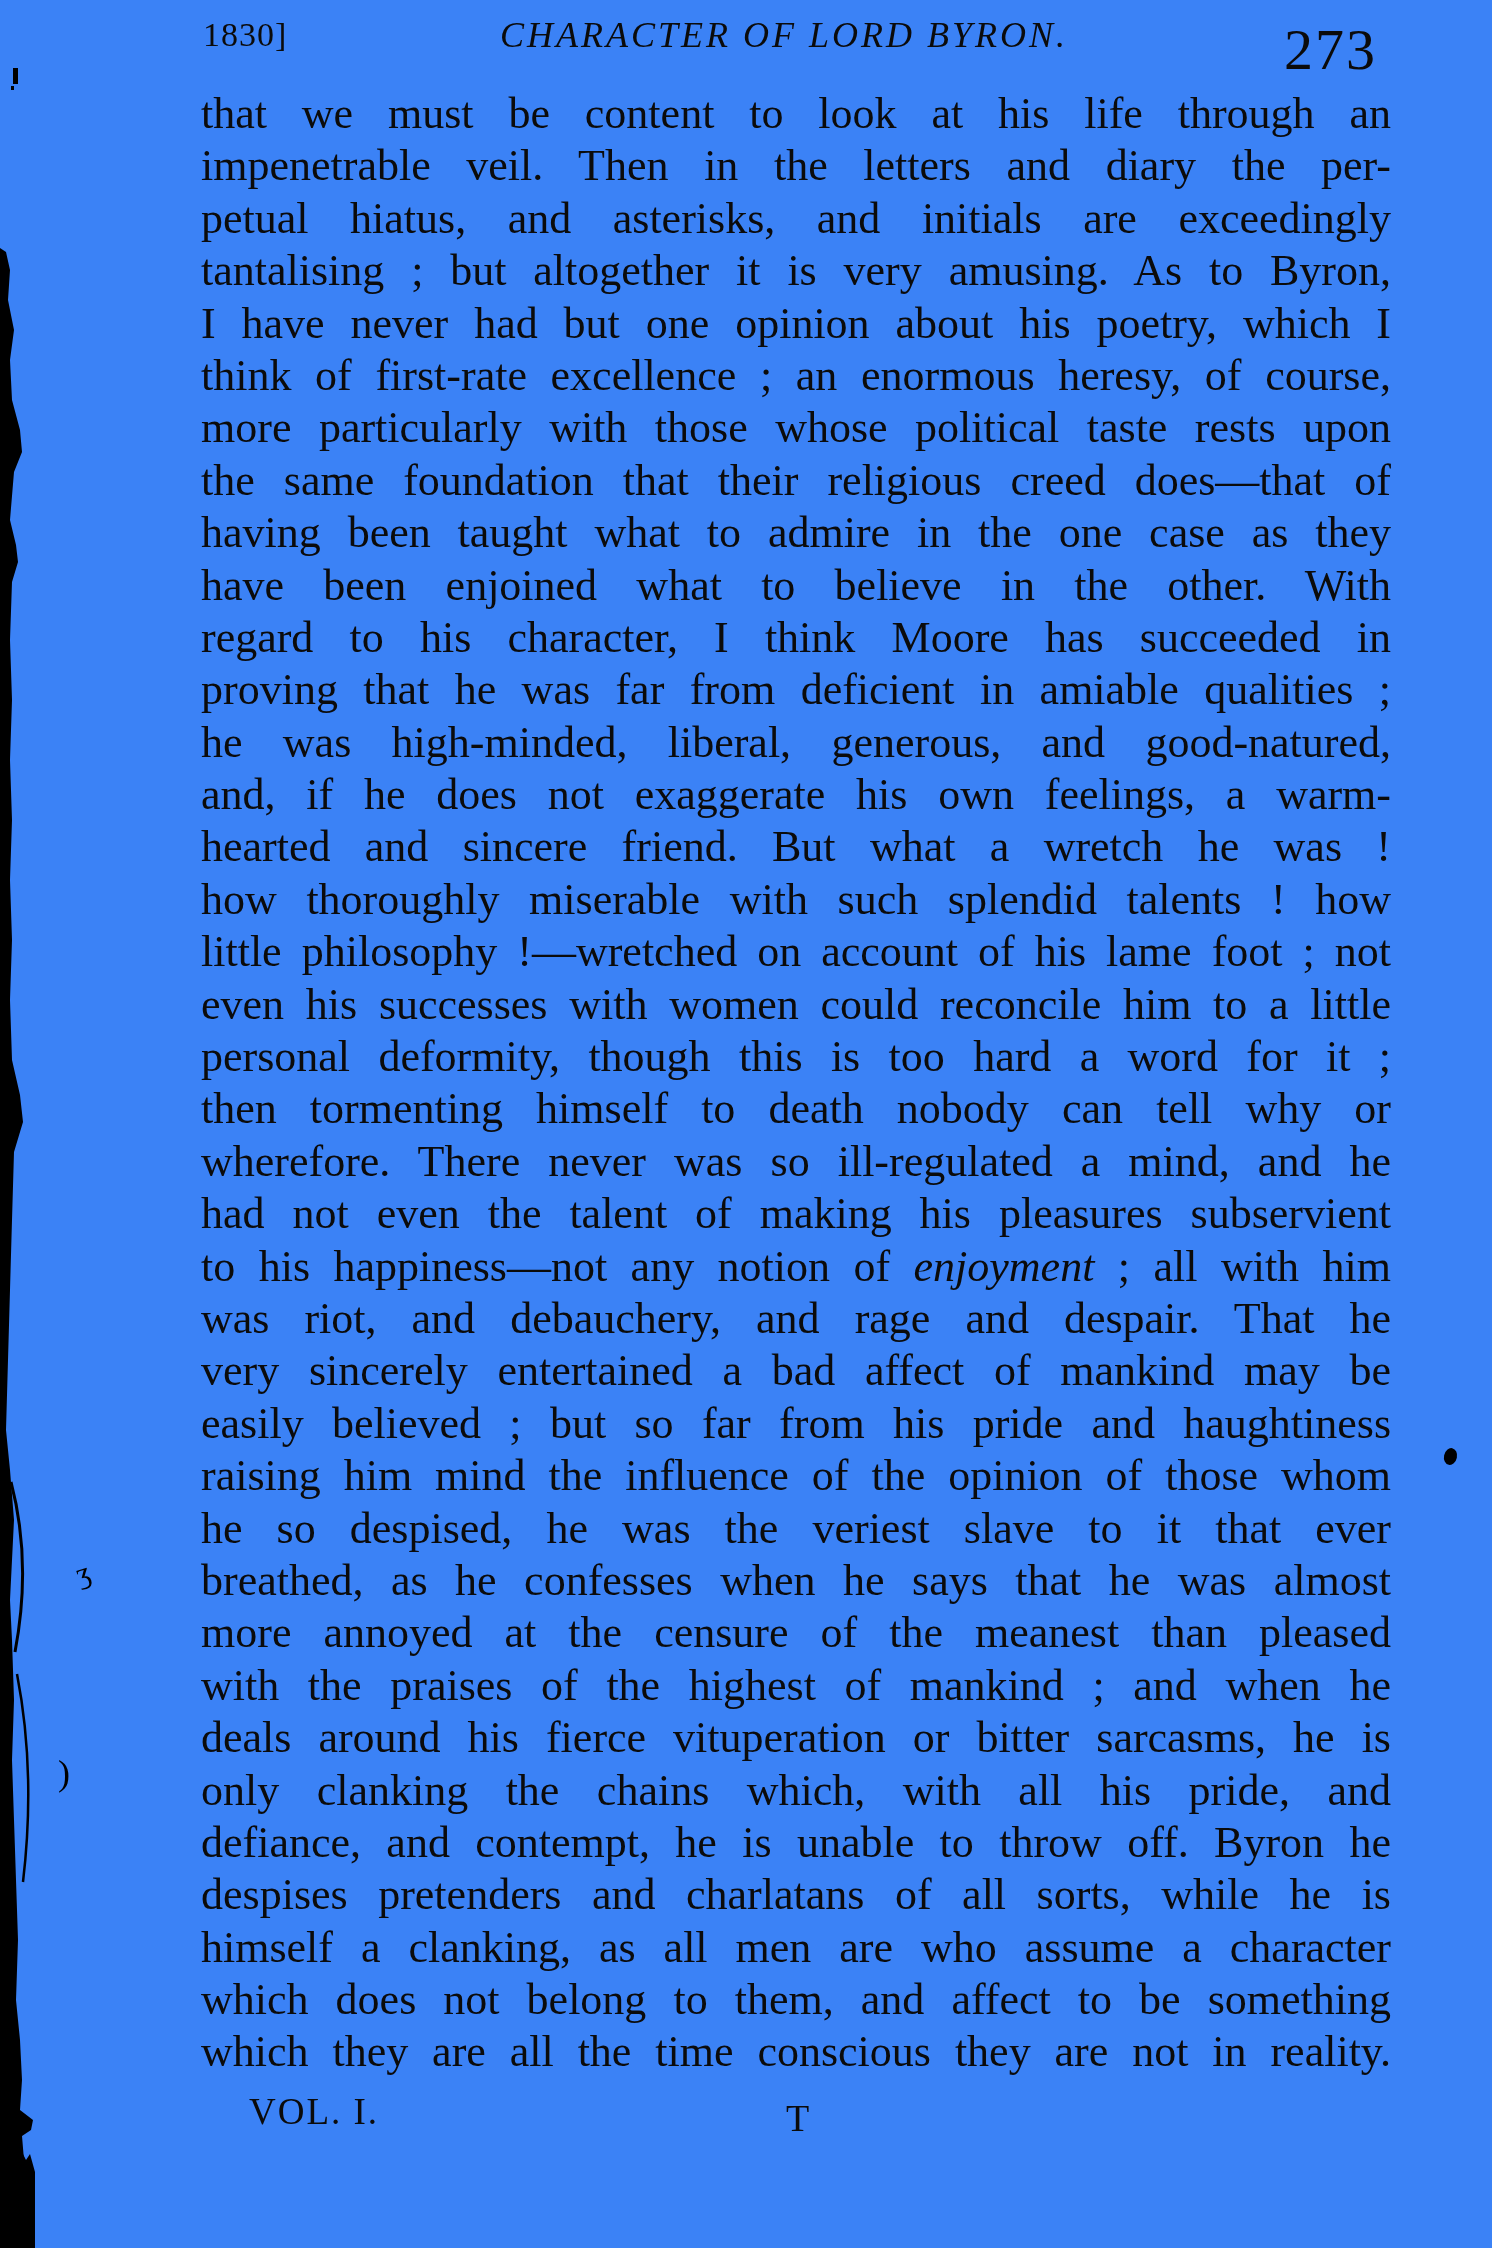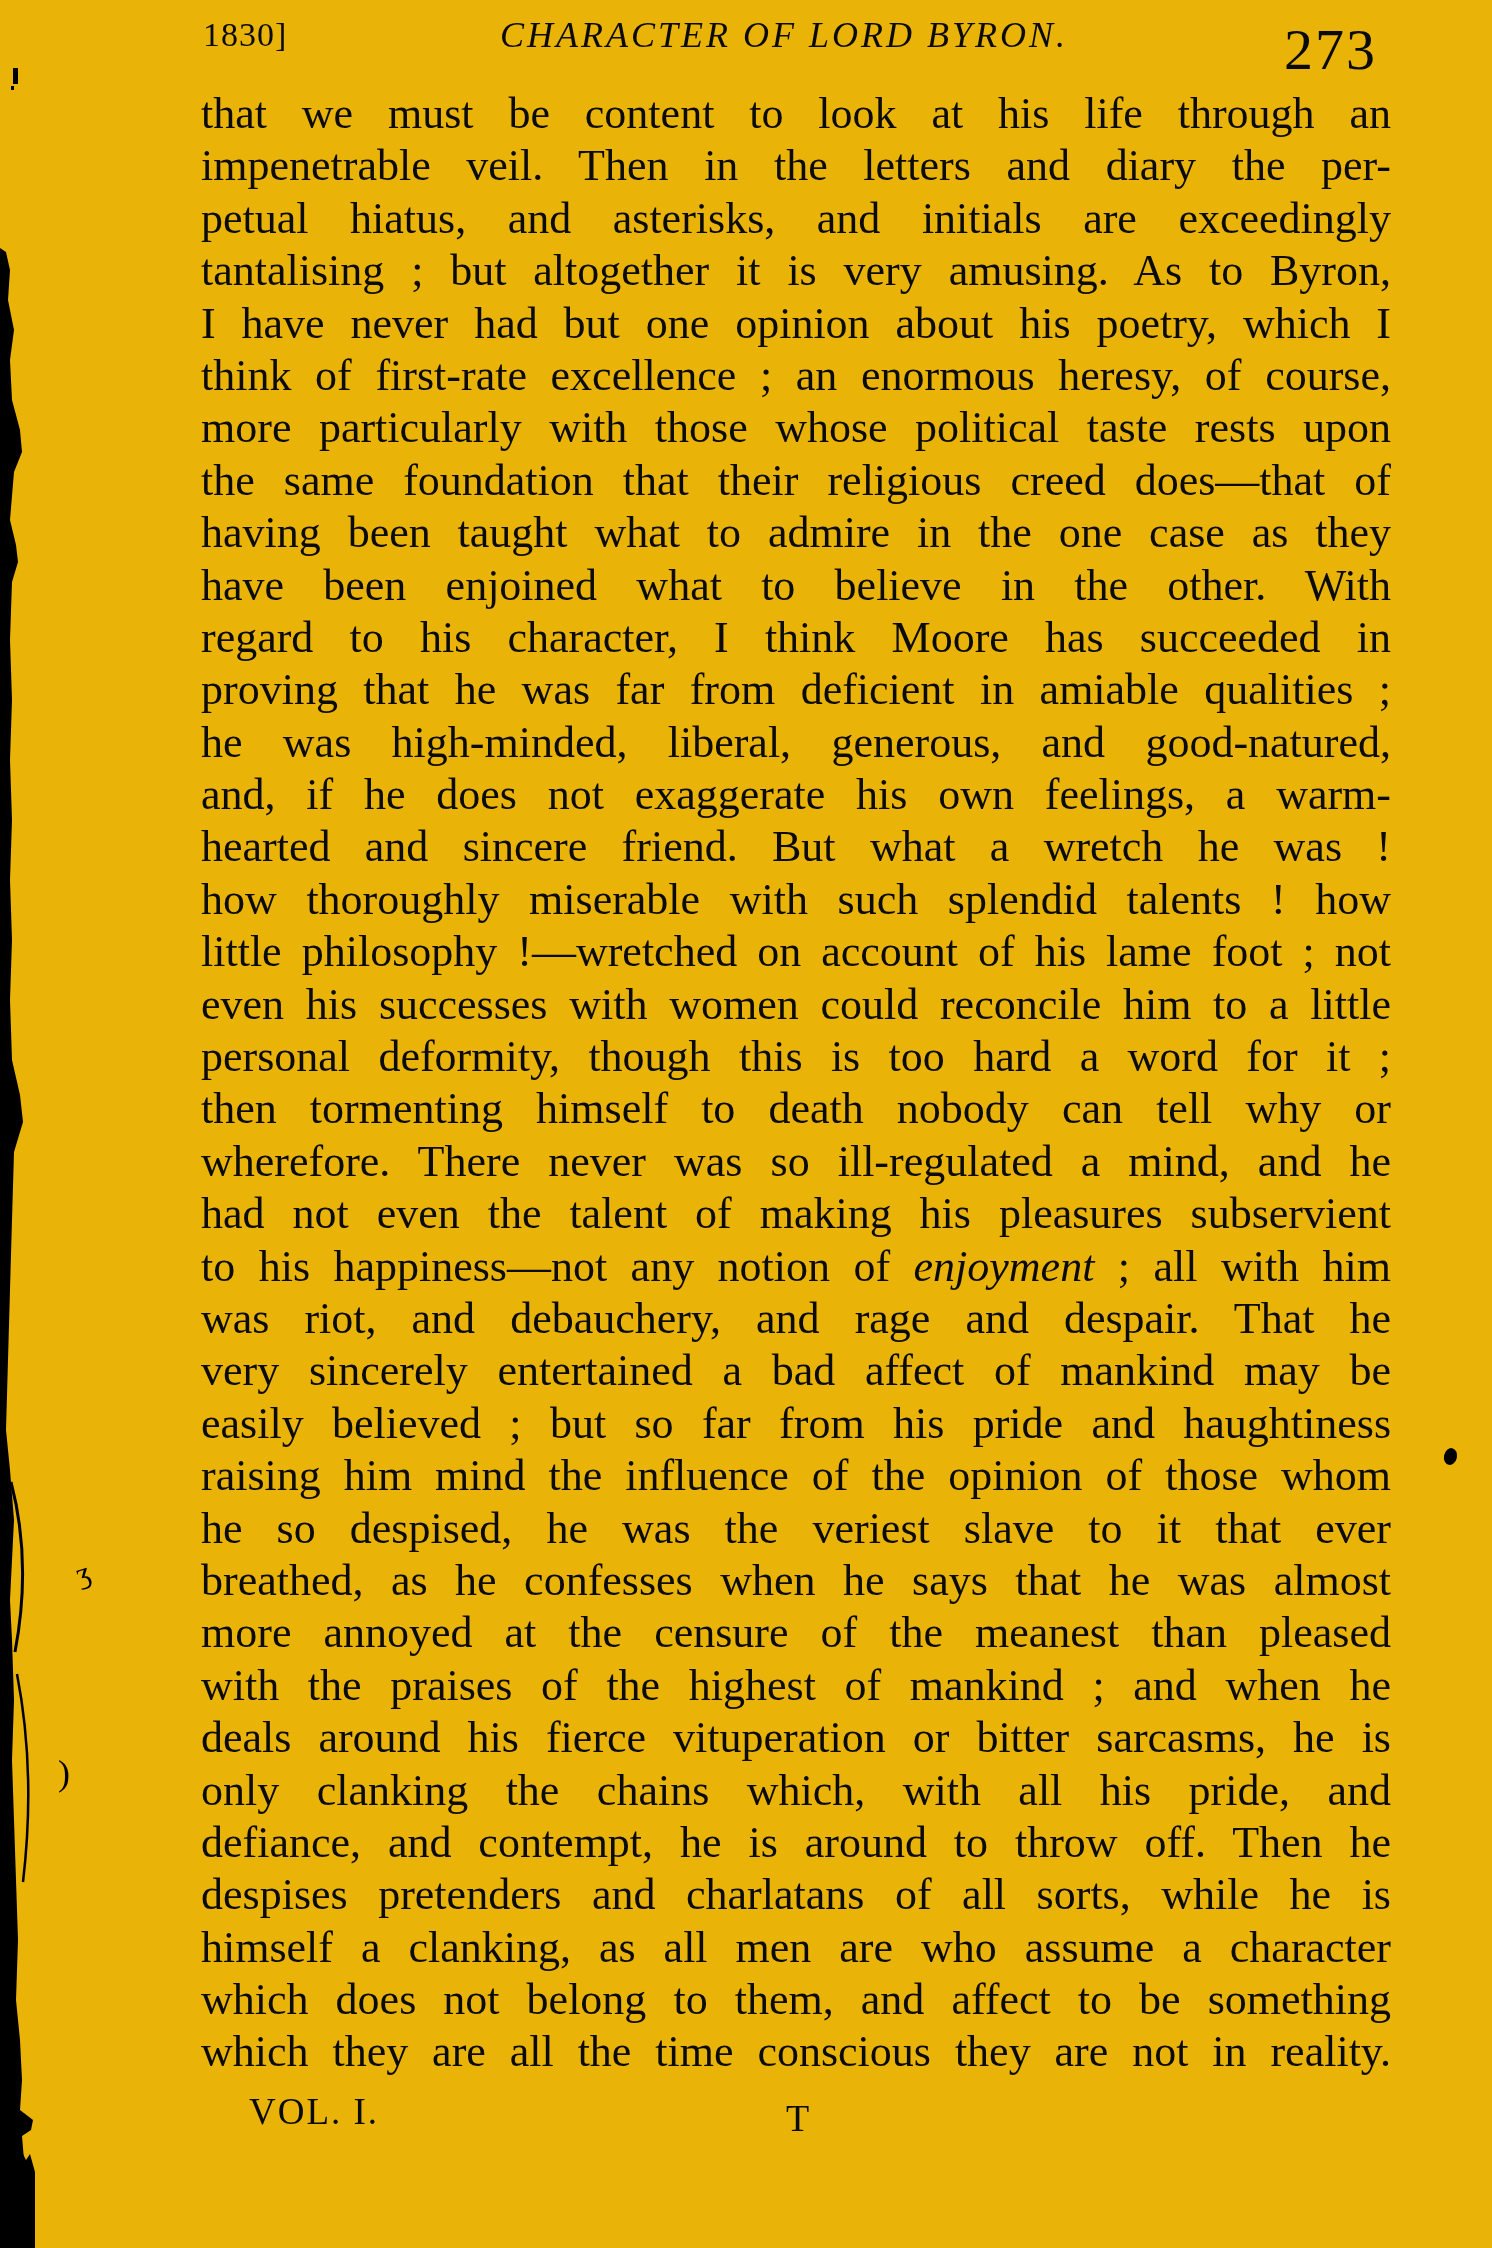--- a/index.html
+++ b/index.html
@@ -1,19 +1,19 @@
 <!DOCTYPE html>
 <html><head>
 <meta charset="utf-8">
 <style>
   html,body { margin:0; padding:0; background:#ffffff; }
   .page {
     position:relative;
     width:1492px; height:2248px;
-    background:#eab308;
+    background:#3b82f6;
     color:#0b0b0b;
     font-family:"Liberation Serif","DejaVu Serif",serif;
     overflow:hidden;
   }
   
   .header-year  { position:absolute; left:203px; top:16px;  font-size:34px; letter-spacing:1px; }
   .header-title { position:absolute; left:500px; top:14px;  font-size:36px; letter-spacing:3px;font-style:italic; }
   .header-page  { position:absolute; left:1284px; top:16px;  font-size:58px; letter-spacing:2px; }
   
   .body-text {
@@ -87,21 +87,21 @@
       <div class="line"><span>was riot, and debauchery, and rage and despair. That he</span></div>
       <div class="line"><span>very sincerely entertained a bad affect of mankind may be</span></div>
       <div class="line"><span>easily believed ; but so far from his pride and haughtiness</span></div>
       <div class="line"><span>raising him mind the influence of the opinion of those whom</span></div>
       <div class="line"><span>he so despised, he was the veriest slave to it that ever</span></div>
       <div class="line"><span>breathed, as he confesses when he says that he was almost</span></div>
       <div class="line"><span>more annoyed at the censure of the meanest than pleased</span></div>
       <div class="line"><span>with the praises of the highest of mankind ; and when he</span></div>
       <div class="line"><span>deals around his fierce vituperation or bitter sarcasms, he is</span></div>
       <div class="line"><span>only clanking the chains which, with all his pride, and</span></div>
-      <div class="line"><span>defiance, and contempt, he is around to throw off. Then he</span></div>
+      <div class="line"><span>defiance, and contempt, he is unable to throw off. Byron he</span></div>
       <div class="line"><span>despises pretenders and charlatans of all sorts, while he is</span></div>
       <div class="line"><span>himself a clanking, as all men are who assume a character</span></div>
       <div class="line"><span>which does not belong to them, and affect to be something</span></div>
       <div class="line"><span>which they are all the time conscious they are not in reality.</span></div>
     </div>
 
   <span class="footer-volume">VOL. I.</span>
   <span class="footer-sig">T</span>
 
   <div class="ink-dot"></div>

